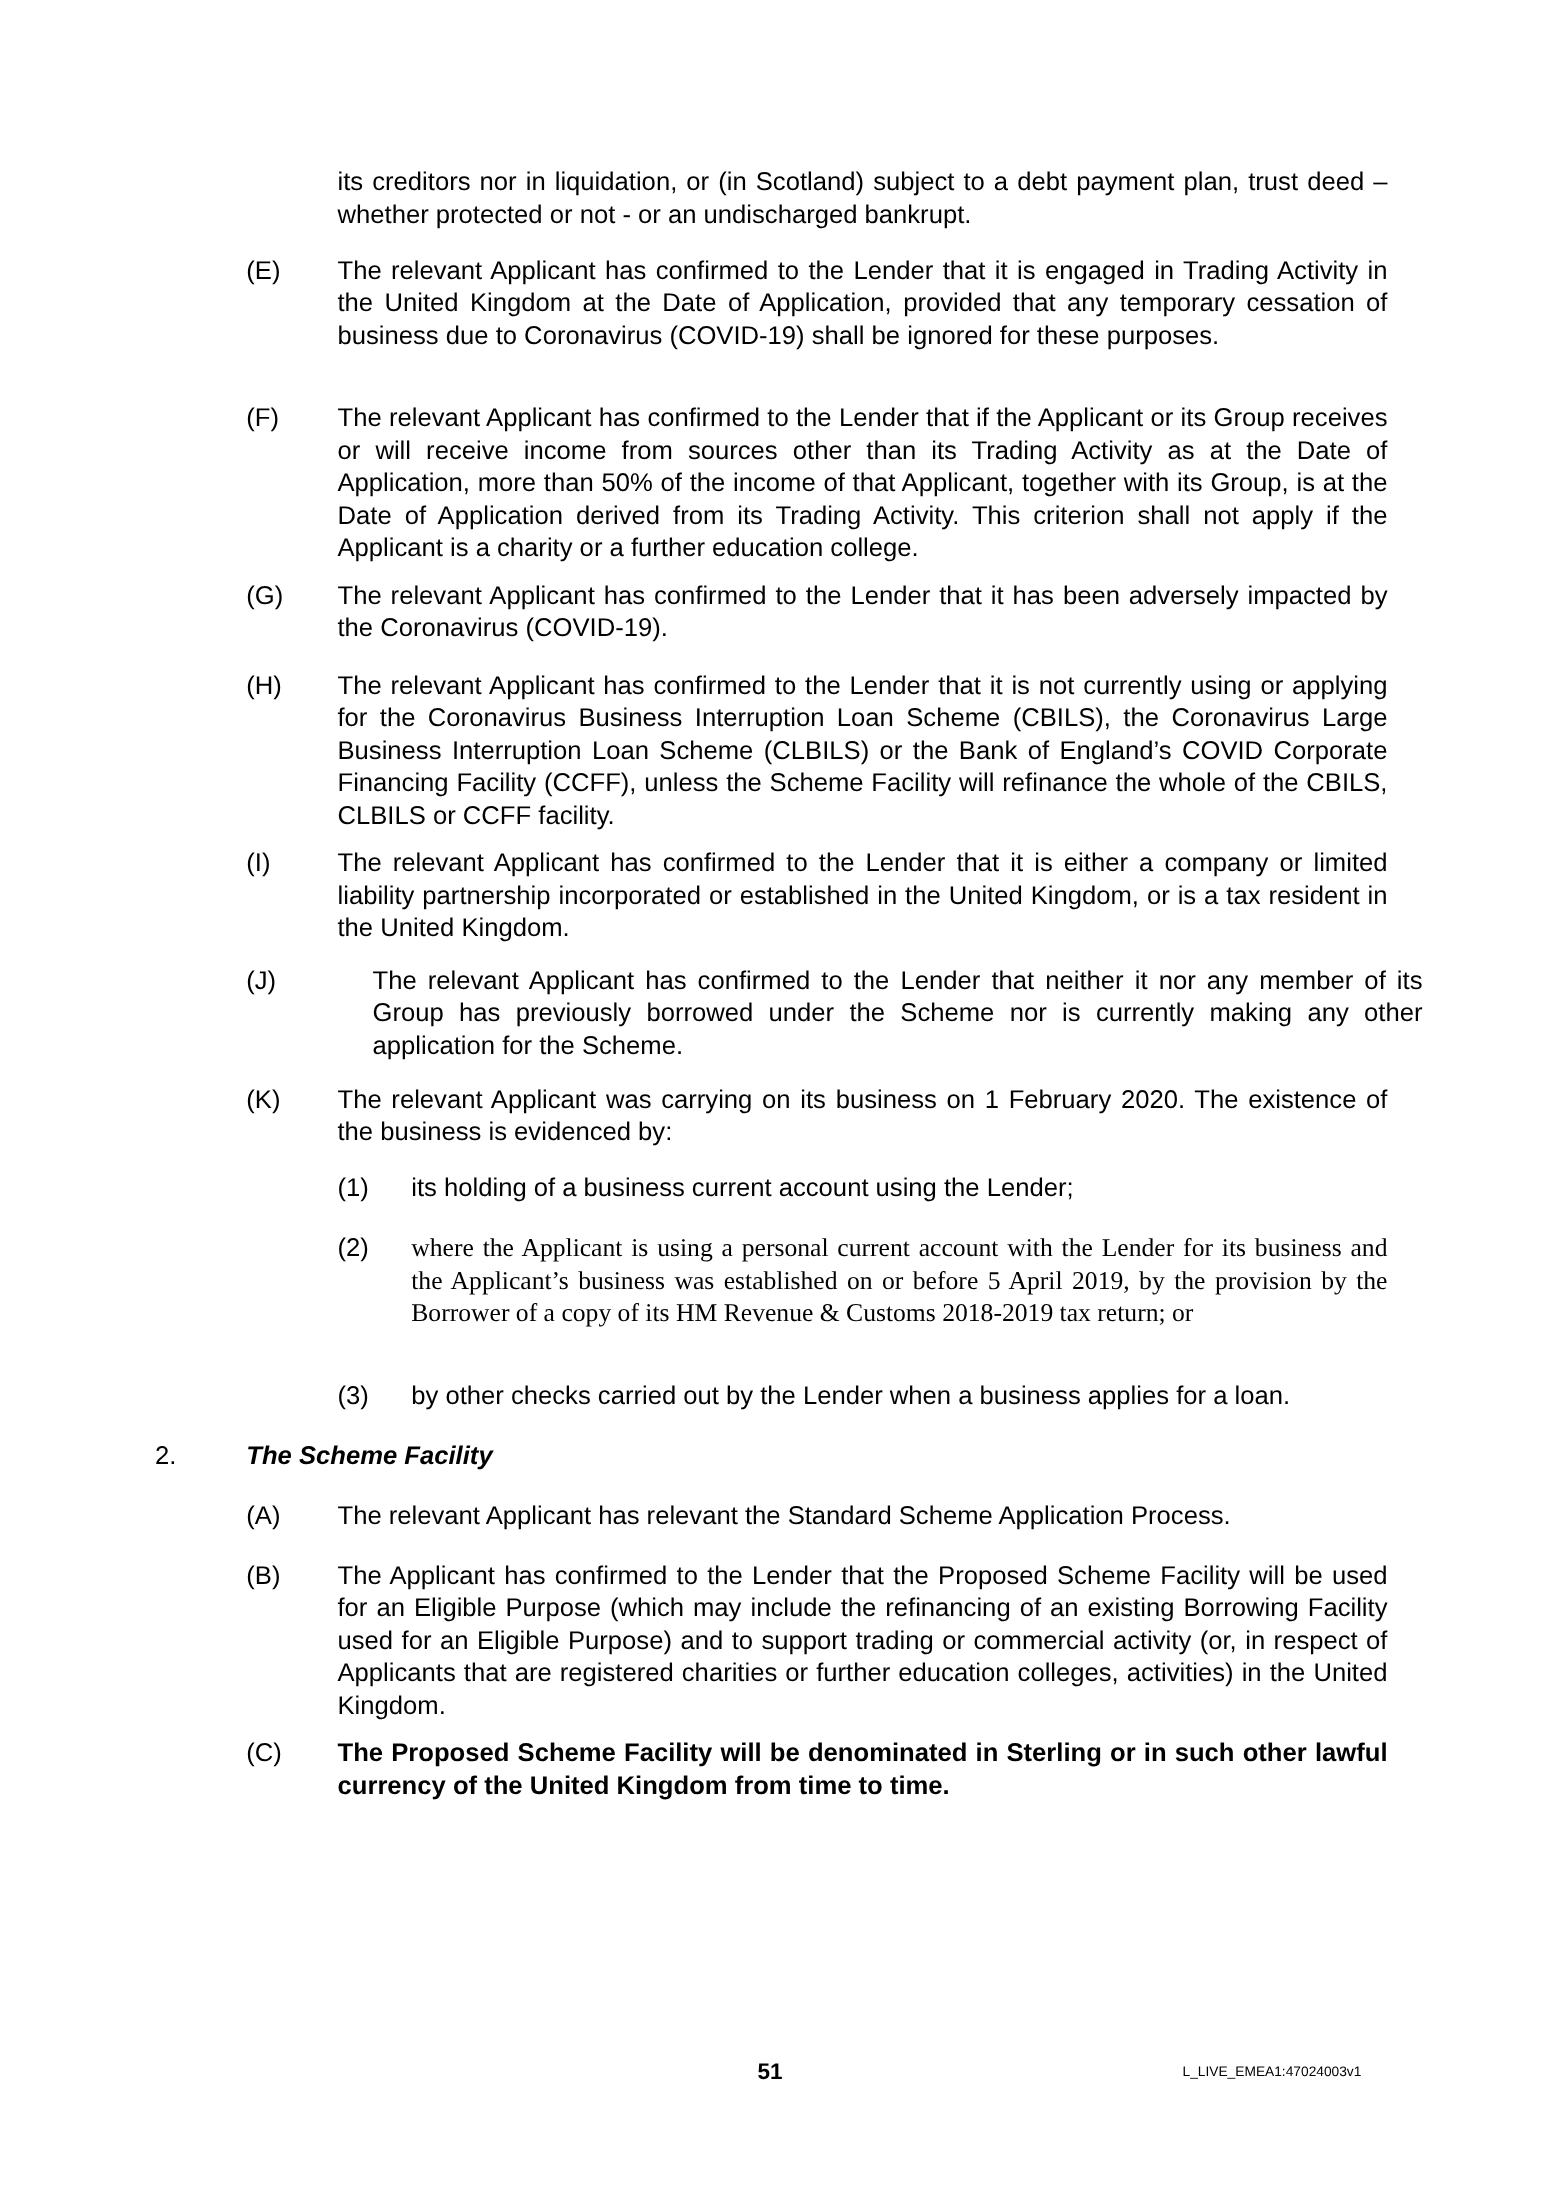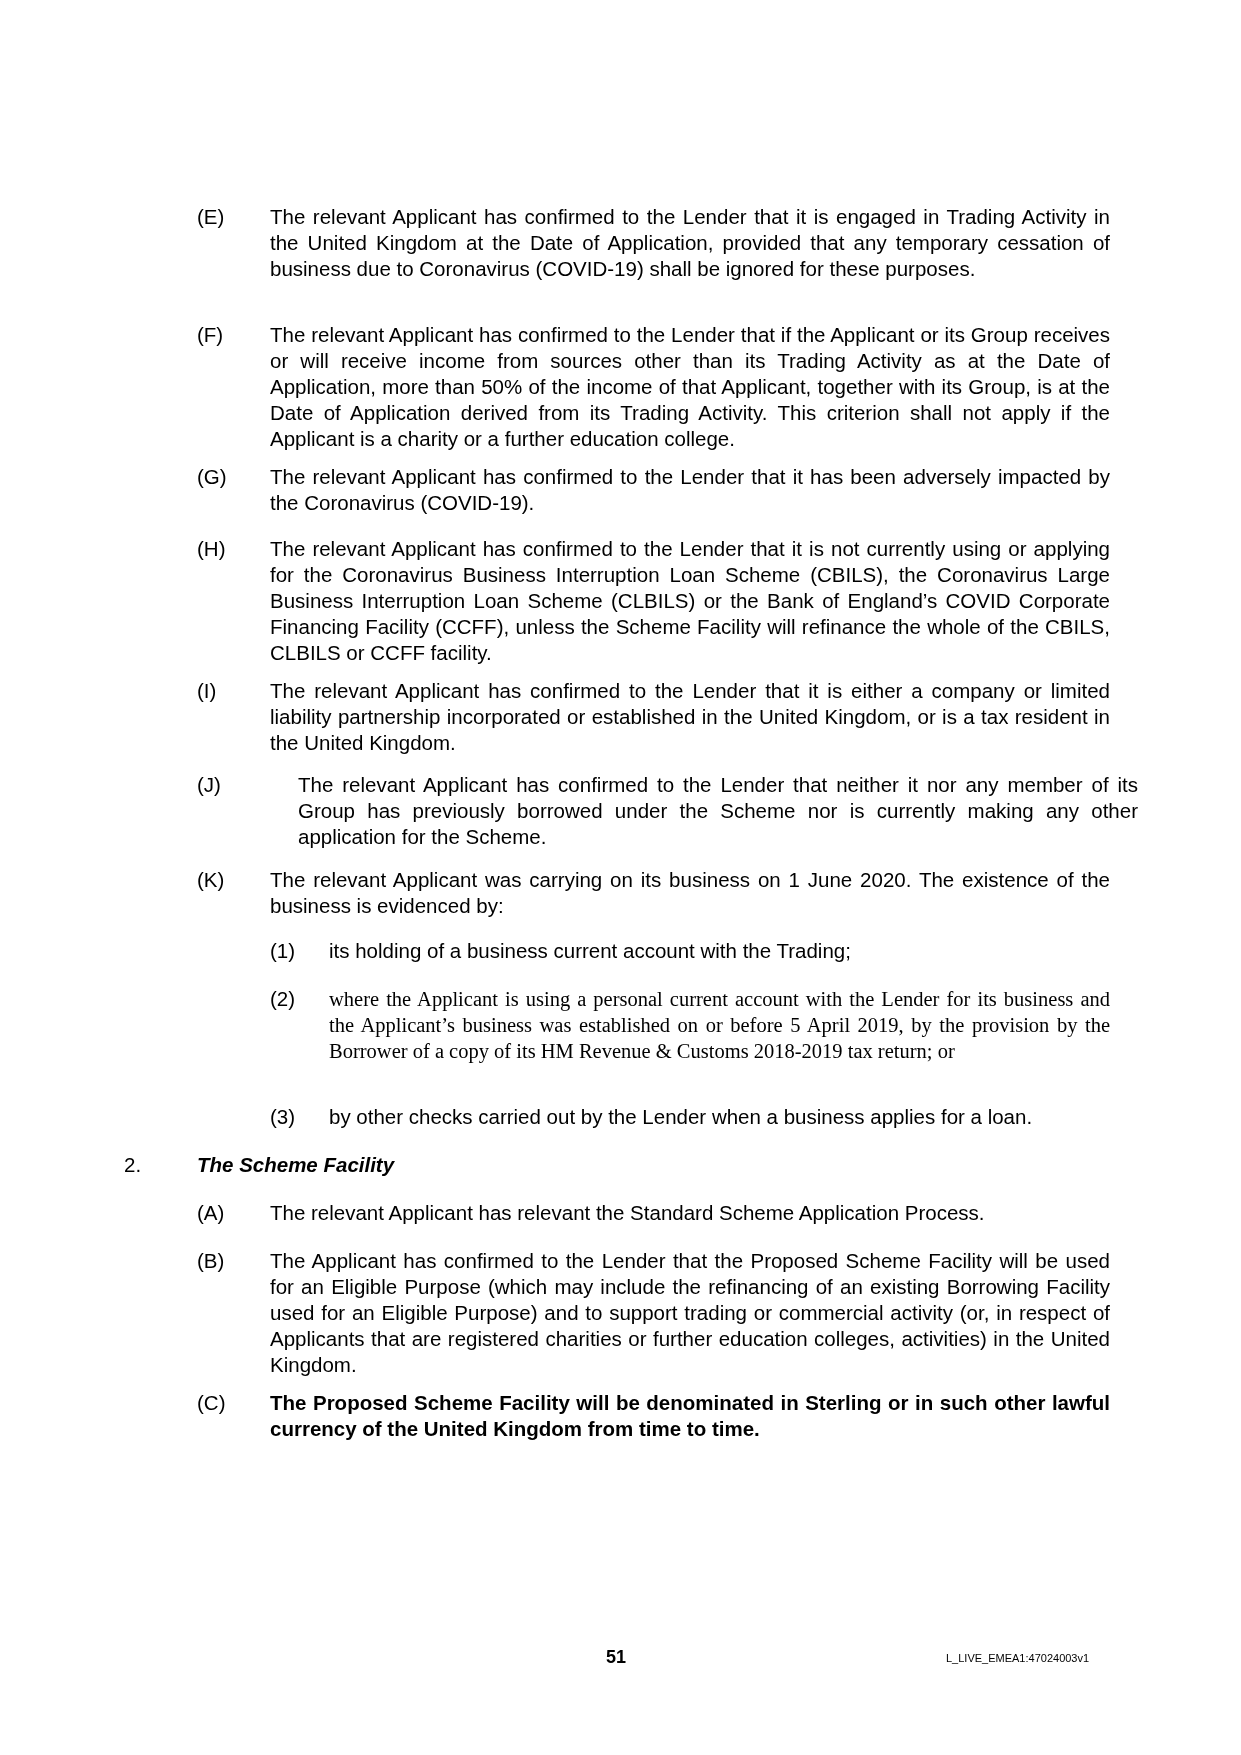--- a/index.html
+++ b/index.html
@@ -12,44 +12,45 @@
   .sub { position:absolute; left:329px; width:781px; }
   .heading { font-weight:bold; }
   .footer { position:absolute; font-size:18px; }
   .ref { position:absolute; font-size:11px; }
 </style>
 </head>
 <body>
 
 <div class="page">
 
+  <div class="p text" style="top:133px;">its creditors nor in liquidation, or (in Scotland) subject to a debt payment plan, trust deed – whether protected or not - or an undischarged bankrupt.</div>
 
   <div class="lbl" style="left:197px;top:204px;">(E)</div>
   <div class="p text" style="top:204px;">The relevant Applicant has confirmed to the Lender that it is engaged in Trading Activity in the United Kingdom at the Date of Application, provided that any temporary cessation of business due to Coronavirus (COVID-19) shall be ignored for these purposes.</div>
 
   <div class="lbl" style="left:197px;top:322px;">(F)</div>
   <div class="p text" style="top:322px;">The relevant Applicant has confirmed to the Lender that if the Applicant or its Group receives or will receive income from sources other than its Trading Activity as at the Date of Application, more than 50% of the income of that Applicant, together with its Group, is at the Date of Application derived from its Trading Activity. This criterion shall not apply if the Applicant is a charity or a further education college.</div>
 
   <div class="lbl" style="left:197px;top:464px;">(G)</div>
   <div class="p text" style="top:464px;">The relevant Applicant has confirmed to the Lender that it has been adversely impacted by the Coronavirus (COVID-19).</div>
 
   <div class="lbl" style="left:197px;top:536px;">(H)</div>
   <div class="p text" style="top:536px;">The relevant Applicant has confirmed to the Lender that it is not currently using or applying for the Coronavirus Business Interruption Loan Scheme (CBILS), the Coronavirus Large Business Interruption Loan Scheme (CLBILS) or the Bank of England’s COVID Corporate Financing Facility (CCFF), unless the Scheme Facility will refinance the whole of the CBILS, CLBILS or CCFF facility.</div>
 
   <div class="lbl" style="left:197px;top:678px;">(I)</div>
   <div class="p text" style="top:678px;">The relevant Applicant has confirmed to the Lender that it is either a company or limited liability partnership incorporated or established in the United Kingdom, or is a tax resident in the United Kingdom.</div>
 
   <div class="lbl" style="left:197px;top:772px;">(J)</div>
   <div class="p text" style="top:772px;margin-left:28px;">The relevant Applicant has confirmed to the Lender that neither it nor any member of its Group has previously borrowed under the Scheme nor is currently making any other application for the Scheme.</div>
 
   <div class="lbl" style="left:197px;top:867px;">(K)</div>
-  <div class="p text" style="top:867px;">The relevant Applicant was carrying on its business on 1 June 2020. The existence of the business is evidenced by:</div>
+  <div class="p text" style="top:867px;">The relevant Applicant was carrying on its business on 1 February 2020. The existence of the business is evidenced by:</div>
 
   <div class="lbl" style="left:270px;top:938px;">(1)</div>
-  <div class="p sub" style="top:938px;">its holding of a business current account with the Trading;</div>
+  <div class="p sub" style="top:938px;">its holding of a business current account using the Lender;</div>
 
   <div class="lbl" style="left:270px;top:986px;">(2)</div>
   <div class="p sub" style="top:986px;font-family:Liberation Serif, serif;">where the Applicant is using a personal current account with the Lender for its business and the Applicant’s business was established on or before 5 April 2019, by the provision by the Borrower of a copy of its HM Revenue &amp; Customs 2018-2019 tax return; or</div>
 
   <div class="lbl" style="left:270px;top:1104px;">(3)</div>
   <div class="p sub" style="top:1104px;">by other checks carried out by the Lender when a business applies for a loan.</div>
 
   <div class="lbl" style="left:124px;top:1152px;">2.</div>
   <div class="lbl heading" style="left:197px;top:1152px;font-style:italic;">The Scheme Facility</div>
 

